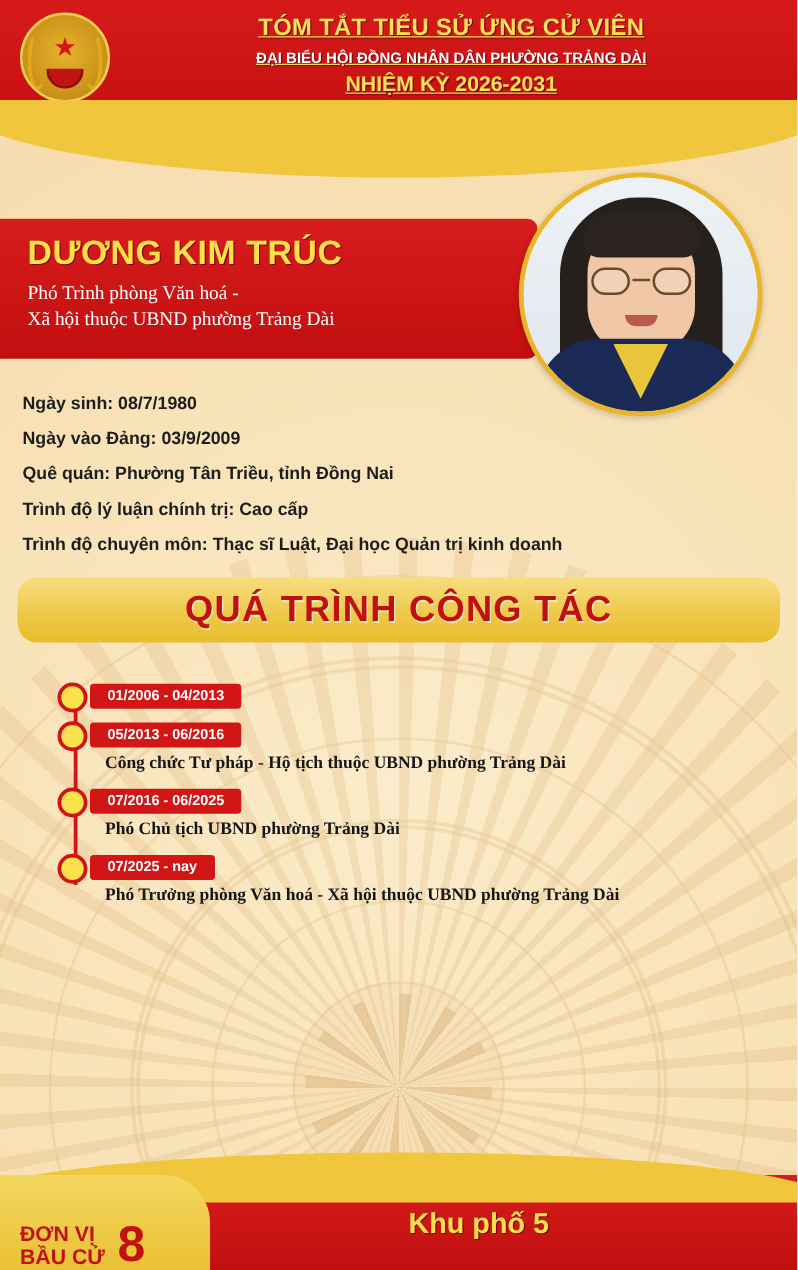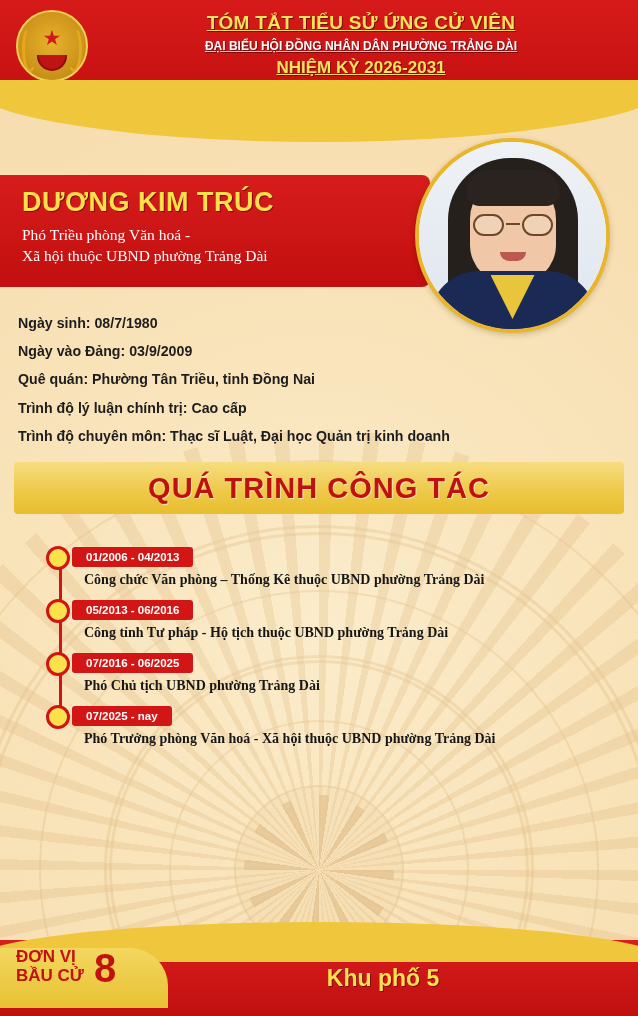--- a/index.html
+++ b/index.html
@@ -295,21 +295,21 @@
     line-height: 1.35;
   }
 
   
   .section-title-wrap {
     position: absolute;
     left: 14px; right: 14px;
     top: 462px;
     height: 52px;
     background: linear-gradient(180deg,#f6dd7f 0%, #eec94a 55%, #e8bd2e 100%);
-    border-radius: 4px;
+    border-radius: 16px;
     z-index: 6;
     display: flex;
     align-items: center;
     justify-content: center;
   }
   .section-title {
     font-family: "Liberation Sans", sans-serif;
     font-weight: bold;
     font-size: 29px;
     color: #c01111;
@@ -374,25 +374,25 @@
     left: 0; bottom: 0;
     width: 100%;
     height: 76px;
     background: linear-gradient(180deg,#d81d1d 0%, #c00f0f 100%);
     z-index: 9;
     display: flex;
     align-items: center;
   }
   .footer-unit {
     width: 168px;
-    height: 60px;
+    height: 76px;
     background: linear-gradient(180deg,#f3d75f 0%, #e9c134 100%);
     border-radius: 0 38px 0 0;
     display: flex;
-    align-items: flex-start;
+    align-items: flex-end;
     padding-left: 16px;
     gap: 10px;
   }
   .unit-label {
     font-family: "Liberation Sans", sans-serif;
     font-weight: bold;
     font-size: 17px;
     color: #c21111;
     line-height: 1.1;
     text-align: left;
@@ -453,21 +453,21 @@
       <div class="header-line2">ĐẠI BIỂU HỘI ĐỒNG NHÂN DÂN PHƯỜNG TRẢNG DÀI</div>
       <div class="header-line3">NHIỆM KỲ 2026-2031</div>
     </div>
     <div class="header-swoosh"></div>
     <div class="header-swoosh2"></div>
   </div>
 
   <div class="name-band">
     <div class="cand-name">DƯƠNG KIM TRÚC</div>
     <div class="cand-role">
-      <div>Phó Triều phòng Văn hoá -</div>
+      <div>Phó Trình phòng Văn hoá -</div>
       <div>Xã hội thuộc UBND phường Trảng Dài</div>
     </div>
   </div>
 
   <div class="portrait">
     <div class="ph-bg"></div>
     <div class="ph-hair"></div>
     <div class="ph-face"></div>
     <div class="ph-fringe"></div>
     <div class="ph-glasses">
@@ -491,27 +491,26 @@
   <div class="section-title-wrap">
     <div class="section-title">QUÁ TRÌNH CÔNG TÁC</div>
   </div>
 
   <div class="timeline">
     <div class="tl-line"></div>
 
     <div class="tl-item">
       <div class="tl-dot"></div>
       <span class="tl-date">01/2006 - 04/2013</span>
-      <div class="tl-desc">Công chức Văn phòng – Thống Kê thuộc UBND phường Trảng Dài</div>
     </div>
 
     <div class="tl-item">
       <div class="tl-dot"></div>
       <span class="tl-date">05/2013 - 06/2016</span>
-      <div class="tl-desc">Công tỉnh Tư pháp - Hộ tịch thuộc UBND phường Trảng Dài</div>
+      <div class="tl-desc">Công chức Tư pháp - Hộ tịch thuộc UBND phường Trảng Dài</div>
     </div>
 
     <div class="tl-item">
       <div class="tl-dot"></div>
       <span class="tl-date">07/2016 - 06/2025</span>
       <div class="tl-desc">Phó Chủ tịch UBND phường Trảng Dài</div>
     </div>
 
     <div class="tl-item">
       <div class="tl-dot"></div>

